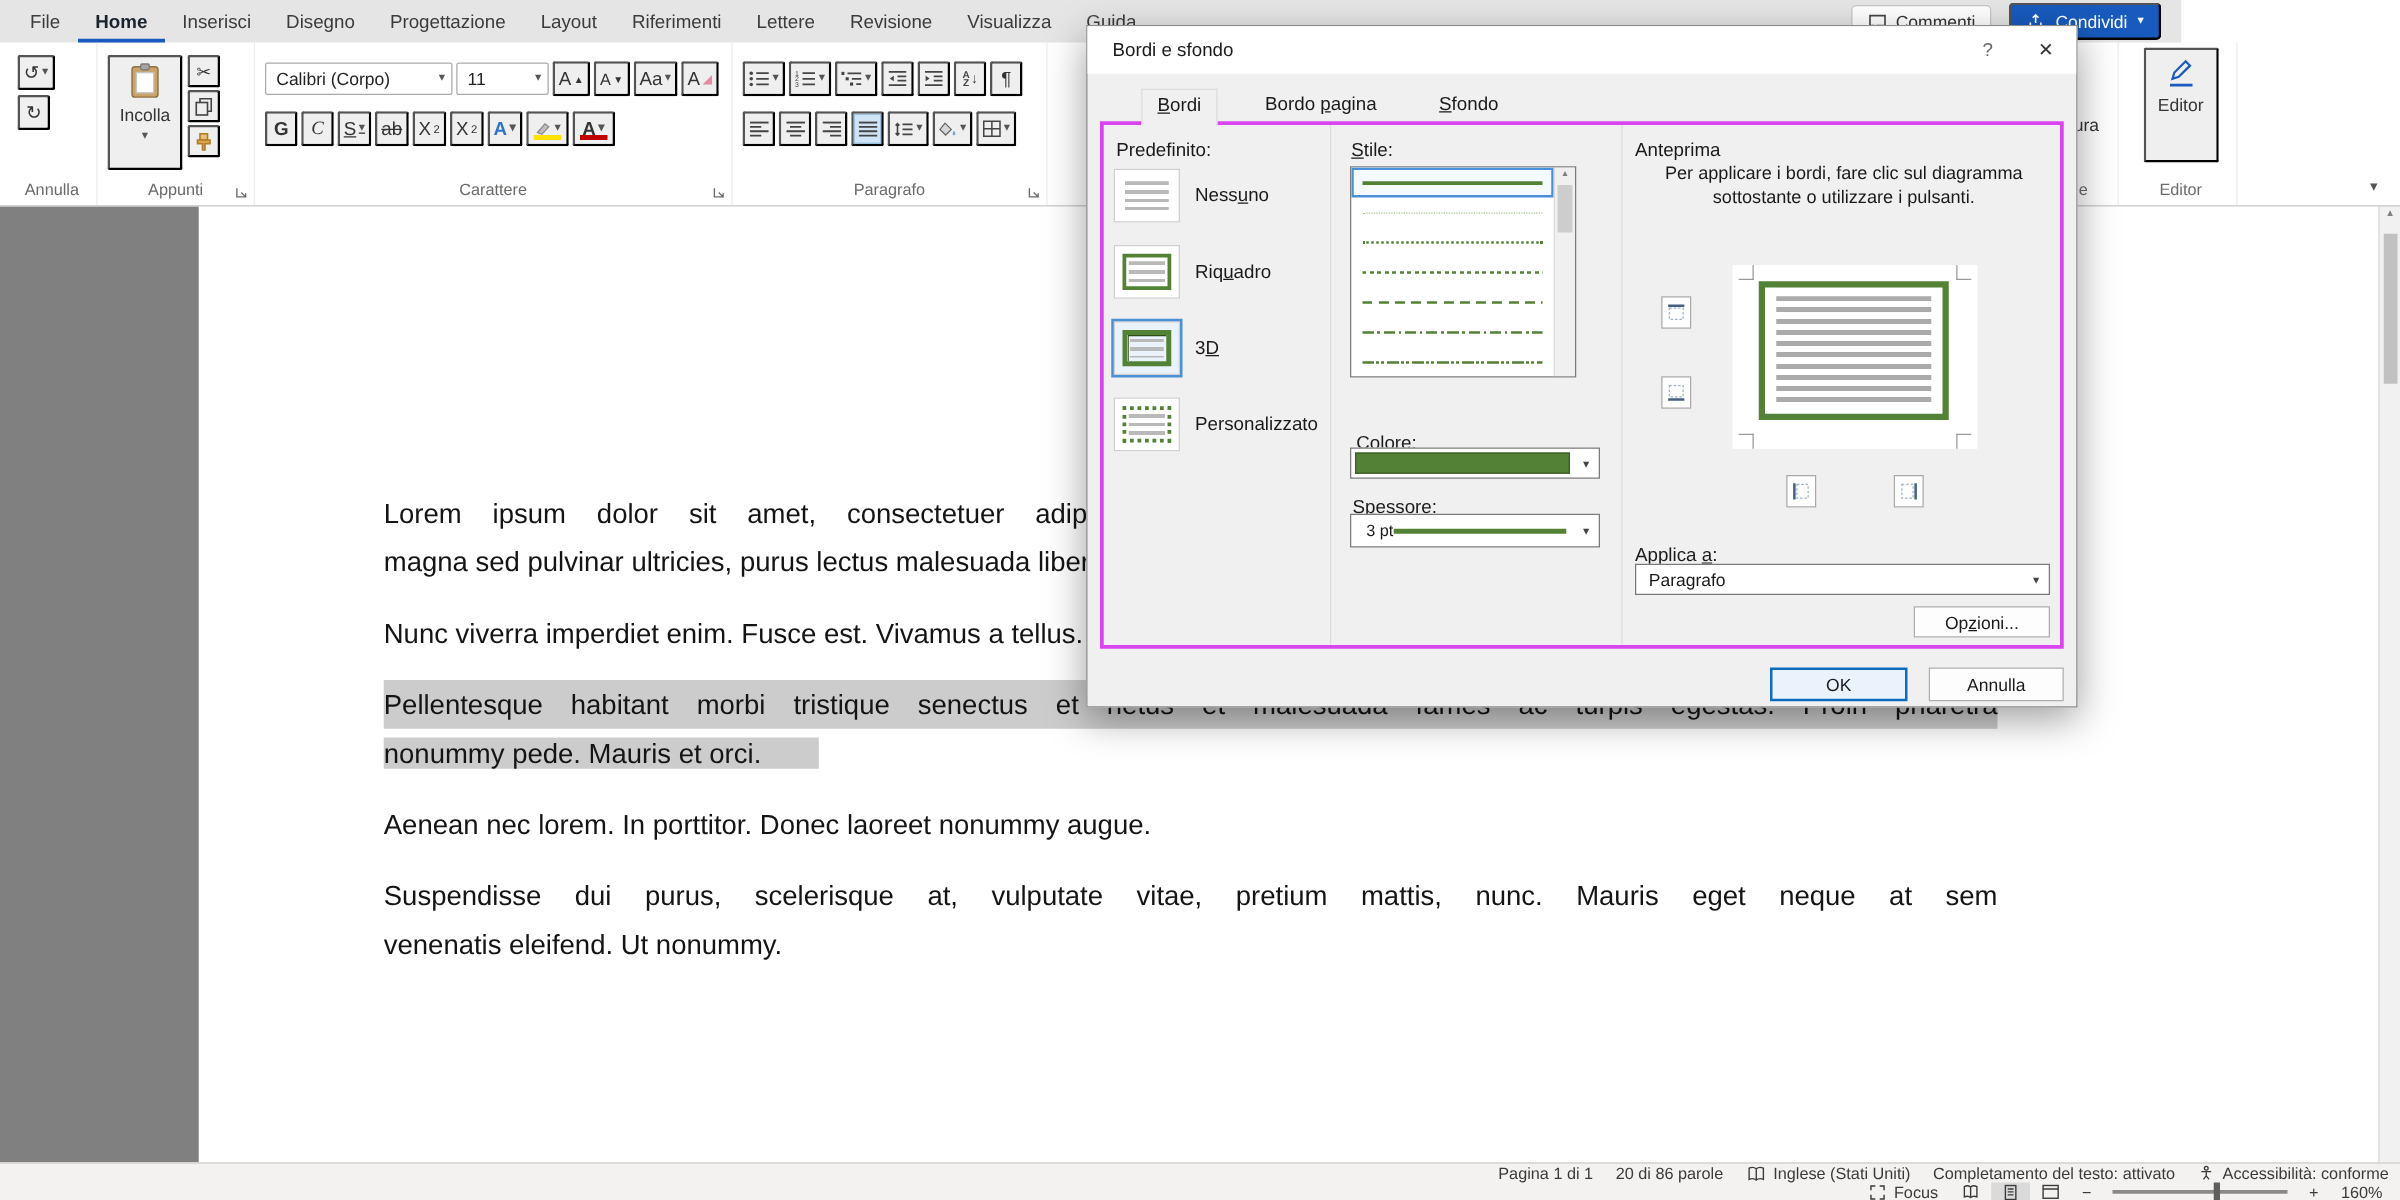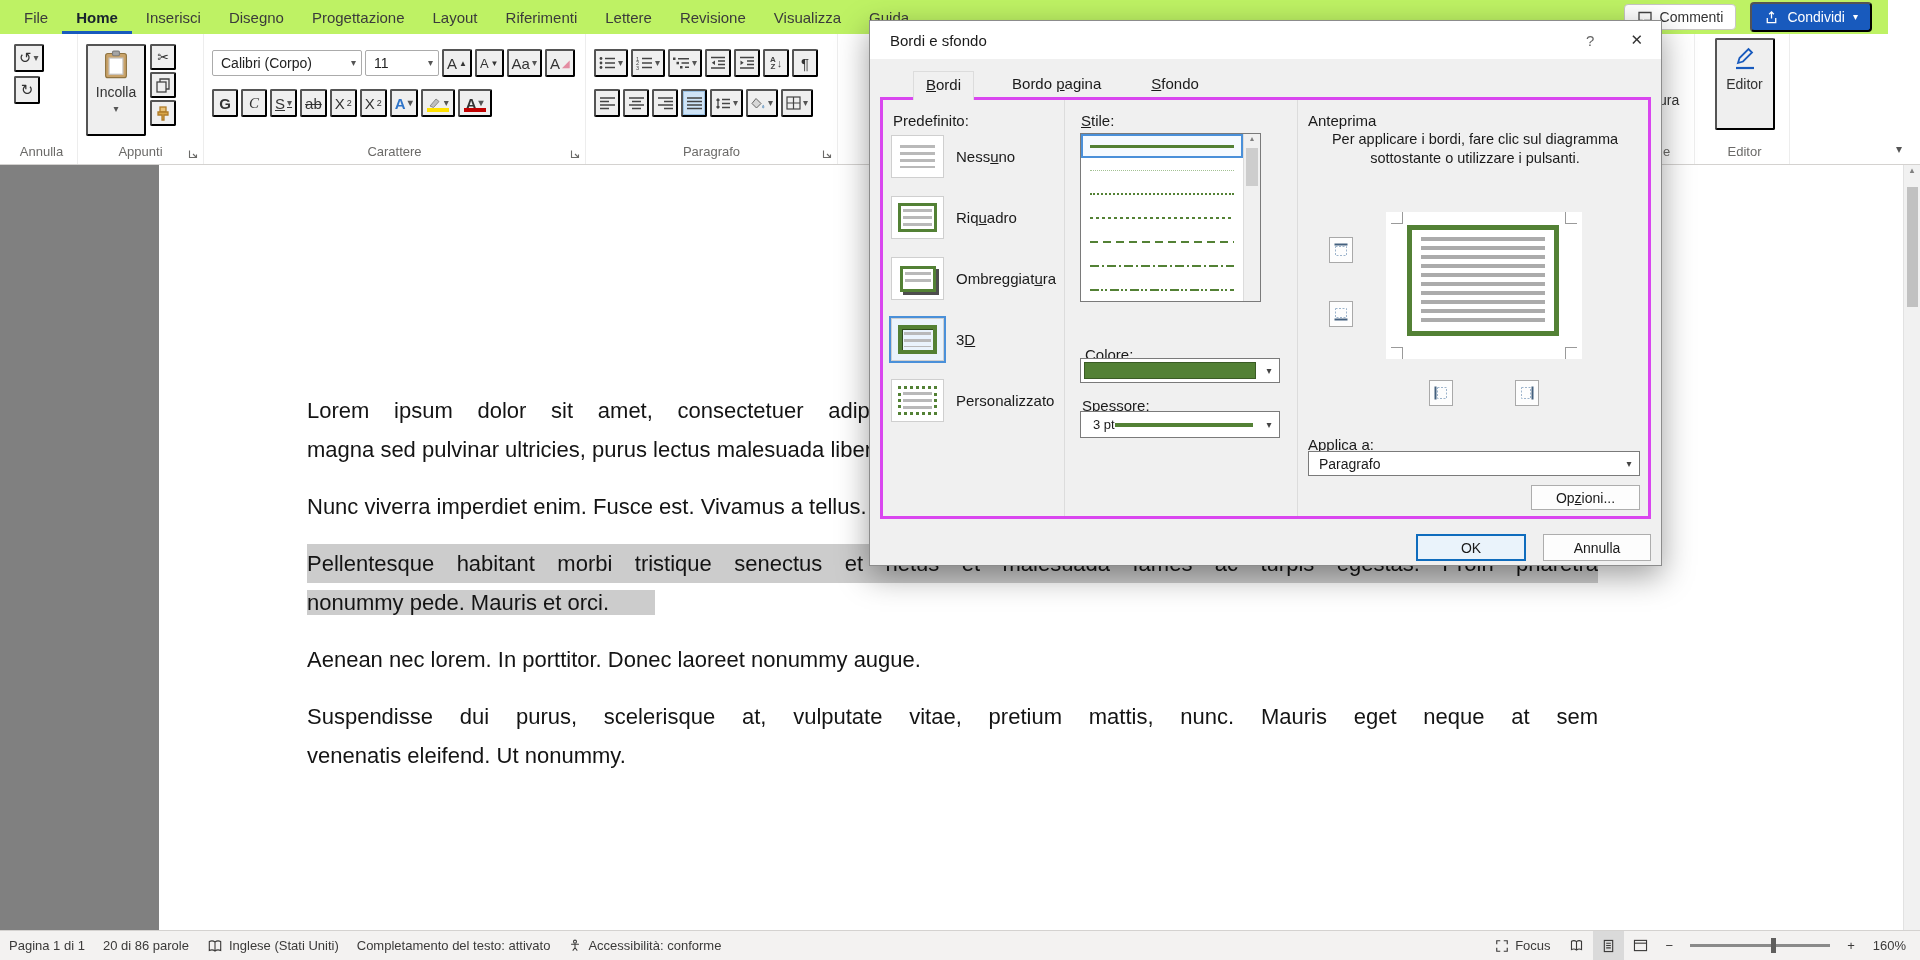--- a/index.html
+++ b/index.html
@@ -3,21 +3,21 @@
 <meta charset="utf-8">
 <style>
   * { box-sizing: border-box; margin: 0; padding: 0; user-select: none; cursor: default; }
   html,body { width:1920px; height:960px; }
   .app { position:relative; width:1920px; height:960px; overflow:hidden; background:#fff;
          font-family:"Liberation Sans", sans-serif; color:#262626; }
   svg { display:block; }
   .chev { font-size:10px; color:#555; line-height:1; }
 
   
-  .menubar { position:absolute; left:0; top:0; width:1888px; height:34px; background:#bef264;
+  .menubar { position:absolute; left:0; top:0; width:1745px; height:34px; background:#e5e5e5;
              display:flex; align-items:center; justify-content:space-between; z-index:5; }
   .mtabs { display:flex; align-items:center; height:100%; padding-left:10px; }
   .mtab { padding:0 14px; font-size:15px; color:#3b3b3b; height:100%; display:flex; align-items:center; }
   .mtab.active { color:#19232e; font-weight:700; box-shadow: inset 0 -3px 0 #185abd; }
   .mright { display:flex; align-items:center; gap:14px; padding-right:16px; }
   .btn-comments { display:flex; align-items:center; gap:7px; border:1px solid #c8c6c4; border-radius:4px;
                   background:#fff; padding:4px 12px; font-size:14px; color:#333; }
   .btn-share { display:flex; align-items:center; gap:8px; border-radius:4px; background:#185abd;
                color:#fff; padding:5px 12px; font-size:14px; }
   .btn-share .chev { color:#fff; }
@@ -55,22 +55,22 @@
   .ln { line-height:39px; height:39px; text-align:left; white-space:normal; }
   .jl { text-align:justify; text-align-last:justify; }
   .selbg { background:#cccccc; }
   .selspan { background:#cccccc; padding-right:46px; }
   .vscroll { position:absolute; right:0; top:0; width:17px; height:765px; background:#f1f1f1;
              border-left:1px solid #e2e2e2; font-size:9px; color:#7f7f7f; text-align:center; }
   .vthumb { position:absolute; left:3px; top:22px; width:11px; height:120px; background:#c1c1c1; }
 
   
   .statusbar { position:absolute; left:0; top:930px; width:1920px; height:30px; background:#f3f2f1;
-               border-top:1px solid #d4d2d0; display:flex; align-items:flex-start; justify-content:space-between;
-               font-size:13px; color:#3b3a39; z-index:5; }
+               border-top:1px solid #d4d2d0; display:flex; align-items:flex-end; justify-content:space-between;
+               font-size:13px; color:#3b3a39; z-index:5;flex-direction:column; }
   .sleft, .sright { display:flex; align-items:center; height:100%; }
   .sitem { display:flex; align-items:center; gap:6px; padding:0 9px; height:100%; }
   .sitem.active-view { background:#dadada; }
   .ztrack { position:relative; width:140px; height:3px; background:#8a8a8a; margin:0 8px; }
   .zthumb { position:absolute; left:58%; top:-6px; width:5px; height:15px; background:#5f5e5d; }
 
   
   .dialog { position:absolute; left:869px; top:20px; width:793px; height:546px; background:#f0f0f0;
             border:1px solid #8c8c8c; box-shadow:0 10px 30px rgba(0,0,0,.38); z-index:20; font-size:15px; }
   .dtitlebar { position:absolute; left:0; top:0; right:0; height:38px; background:#fff;
@@ -600,28 +600,20 @@
             </span>
           <span class="dlabel"><span>Ness</span><span class="hk">u</span><span>no</span></span>
         </div>
         <div class="preset">
           <span class="picon">
               <span class="pbox box">
                 <span class="plines"></span>
               </span>
             </span>
           <span class="dlabel"><span>Riq</span><span class="hk">u</span><span>adro</span></span>
-        </div>
-        <div class="preset">
-          <span class="picon">
-              <span class="pbox shadow">
-                <span class="plines"></span>
-              </span>
-            </span>
-          <span class="dlabel"><span>Ombreggiat</span><span class="hk">u</span><span>ra</span></span>
         </div>
         <div class="preset selected">
           <span class="picon">
               <span class="pbox threed">
                 <span class="plines"></span>
               </span>
             </span>
           <span class="dlabel"><span>3</span><span class="hk">D</span><span></span></span>
         </div>
         <div class="preset">

